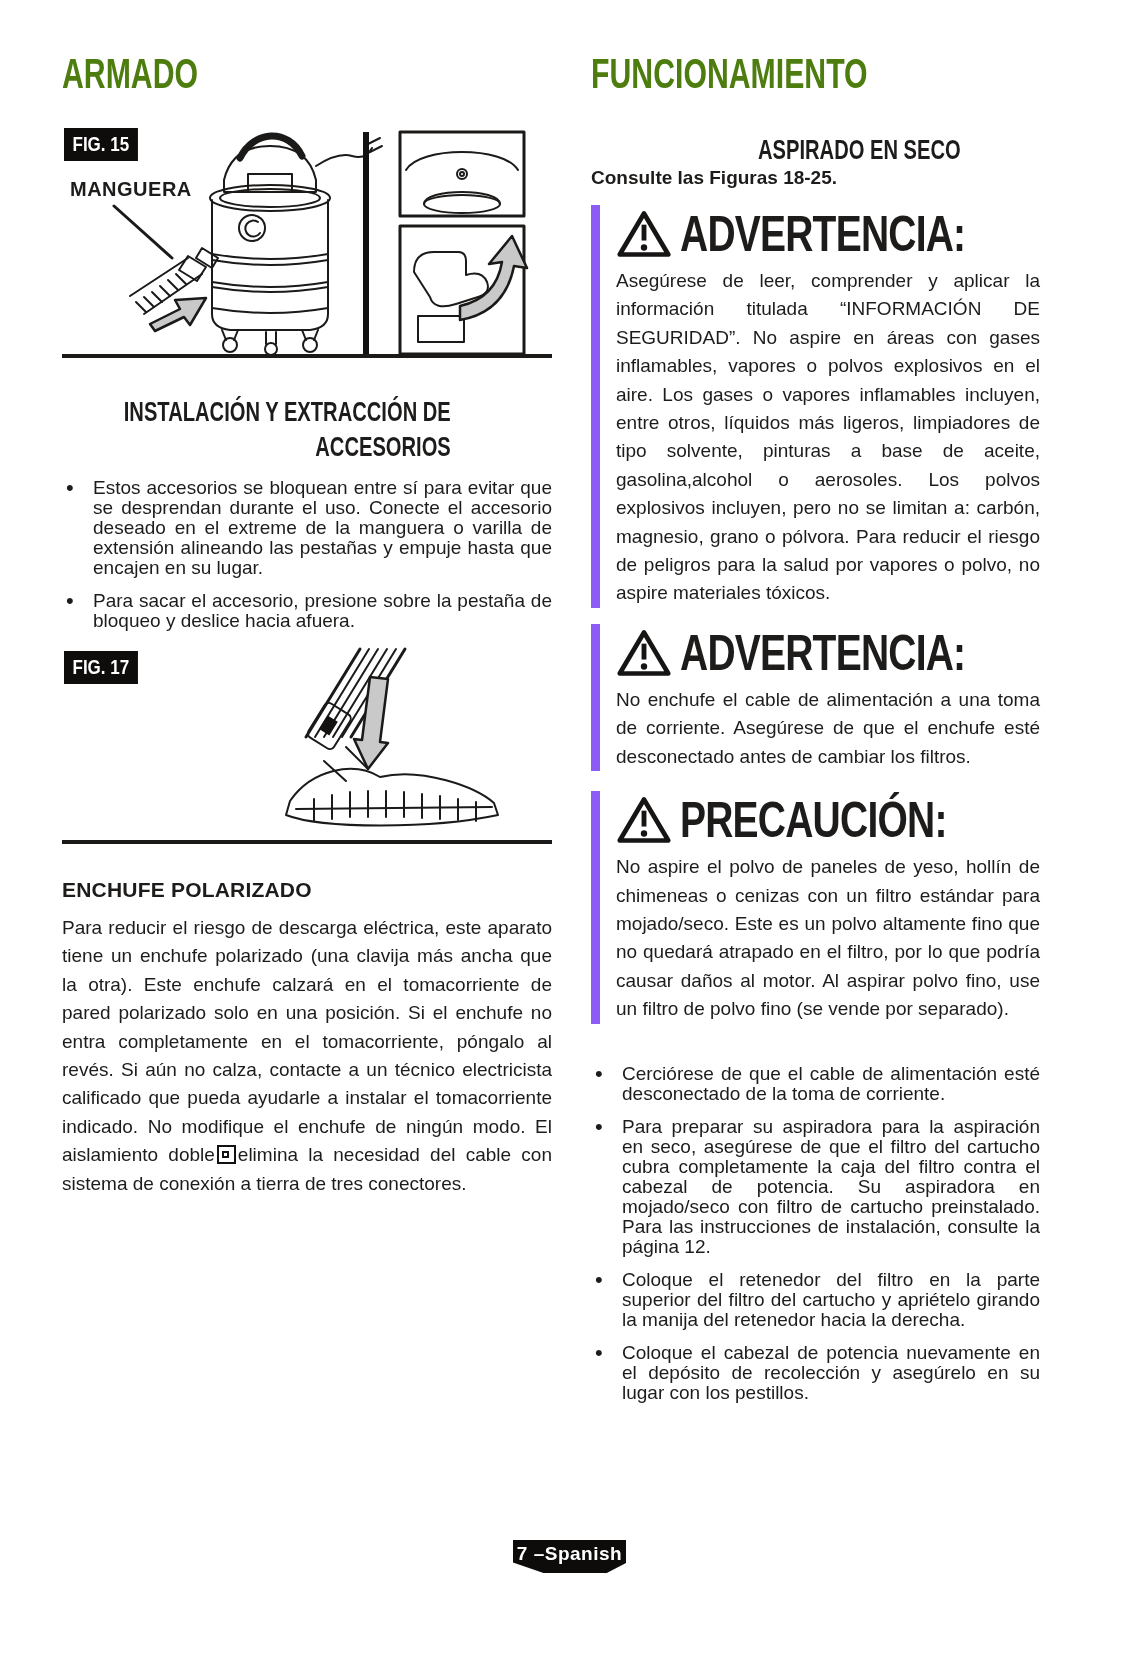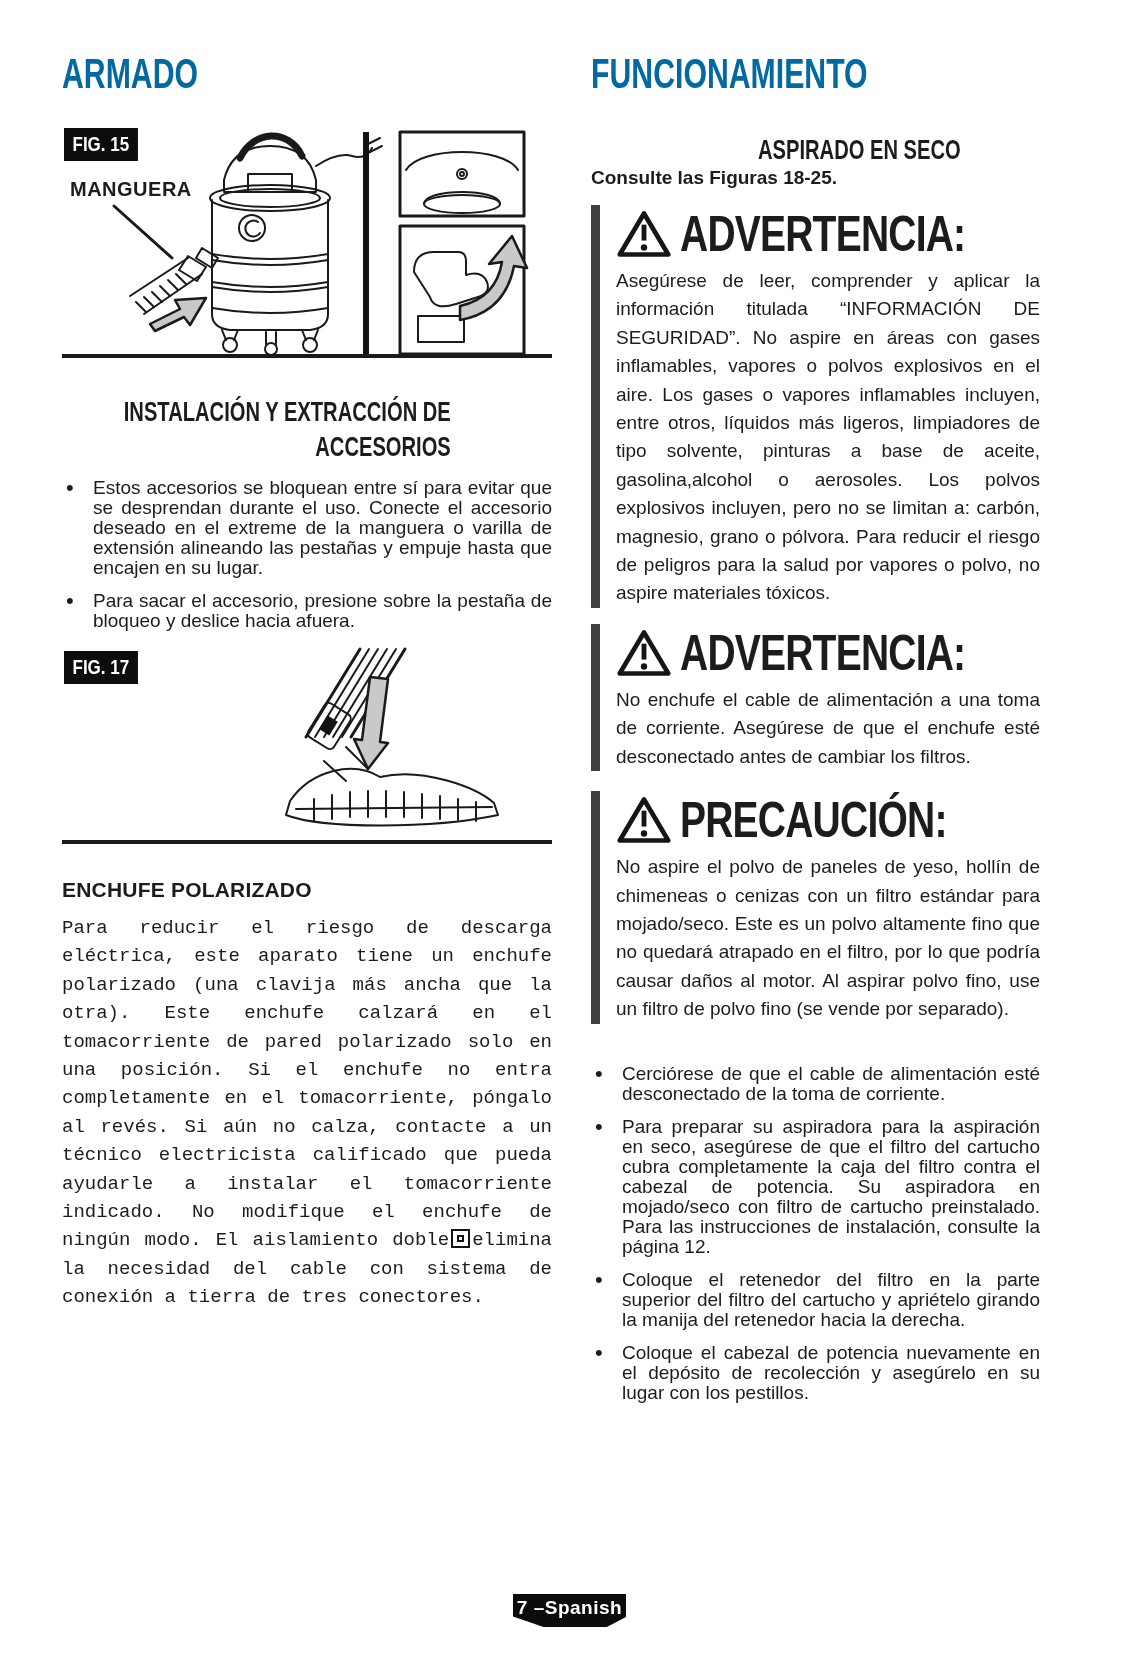--- a/index.html
+++ b/index.html
@@ -7,21 +7,21 @@
   body { font-family:"Liberation Sans", sans-serif; }
   .page {
     position:relative; width:1142px; height:1654px; margin:0 auto;
     background:#ffffff; color:#1e1c1b; overflow:hidden;
   }
   .col { position:absolute; top:50px; }
   .col-left  { left:62px;  width:490px; }
   .col-right { left:591px; width:449px; }
 
   .t-cond { display:inline-block; transform:scaleX(0.72); transform-origin:0 50%; white-space:nowrap; }
-  h1.section { font-size:42px; font-weight:bold; letter-spacing:0; line-height:48px; color:#0369a1; }
+  h1.section { font-size:42px; font-weight:bold; letter-spacing:0; line-height:48px; color:#4d7c0f; }
 
   .subhead { font-size:28px; font-weight:bold; line-height:35px; margin-top:36px;text-align:right; }
   .subhead .t-cond-block { display:block; width:540px; transform:scaleX(0.72); transform-origin:0 0; }
   .subhead-right { margin-top:34px; }
 
   .note { font-size:19px; font-weight:bold; margin-top:0; }
 
   .body-text { font-size:19px; line-height:28.4px; text-align:justify; }
 
   .bullets { list-style:none; margin-top:14px; }
@@ -37,35 +37,35 @@
   .fig-label {
     position:absolute; left:2px; top:12px; background:#0f0d0c; color:#fff;
     font-weight:bold; font-size:20px; padding:5px 10px 6px 10px; line-height:22px;
     transform:scaleX(0.85); transform-origin:0 0; white-space:nowrap;
   }
   .fig16 .fig-label, .fig17 .fig-label { top:2px; }
   .fig-callout { position:absolute; left:8px; top:62px; font-size:20px; font-weight:bold; letter-spacing:0.5px; }
   .fig-art { position:absolute; left:0; top:0; overflow:visible; }
 
   
-  .alert { border-left:9px solid #404040; padding-left:16px; margin-top:16px; }
+  .alert { border-left:9px solid #8b5cf6; padding-left:16px; margin-top:16px; }
   .alert-caution { margin-top:20px; }
   .alert-title { display:flex; align-items:center; height:58px; margin-bottom:4px; }
   .alert-title svg { flex:0 0 auto; margin-right:8px; }
   .alert-word { font-size:50px; font-weight:bold; transform:scaleX(0.78); transform-origin:0 50%; display:inline-block; white-space:nowrap; letter-spacing:-1px; }
 
   
   .dins { display:inline-block; width:19px; height:19px; border:2.5px solid #111; vertical-align:-3px; position:relative; margin:0 2px; }
   .dins i { position:absolute; left:3.5px; top:3.5px; width:7px; height:7px; border:2px solid #111; display:block; }
 
   .enchufe-head { font-size:21px; font-weight:bold; margin-top:34px; letter-spacing:0.2px; }
-  .enchufe-body { margin-top:12px;font-family:Liberation Mono, monospace; }
+  .enchufe-body { margin-top:12px; }
 
   .footer-badge {
-    position:absolute; left:513px; top:1594px; width:113px; height:33px;
+    position:absolute; left:513px; top:1540px; width:113px; height:33px;
     background:#0d0c0b; color:#fff; font-size:19px; font-weight:bold;
     text-align:center; line-height:27px; letter-spacing:0.5px;
     clip-path:polygon(0 0, 100% 0, 100% 70%, 83% 100%, 27% 100%, 0 68%);
   }
 
   .lineart { stroke:#1c1a19; fill:none; stroke-width:2; stroke-linecap:round; stroke-linejoin:round; }
   .lineart .thick { stroke-width:3; }
   .lineart .grayfill { fill:#c9c9c9; stroke:#1c1a19; stroke-width:2.5; }
   .lineart .blackfill { fill:#141211; stroke:none; }
 </style>

